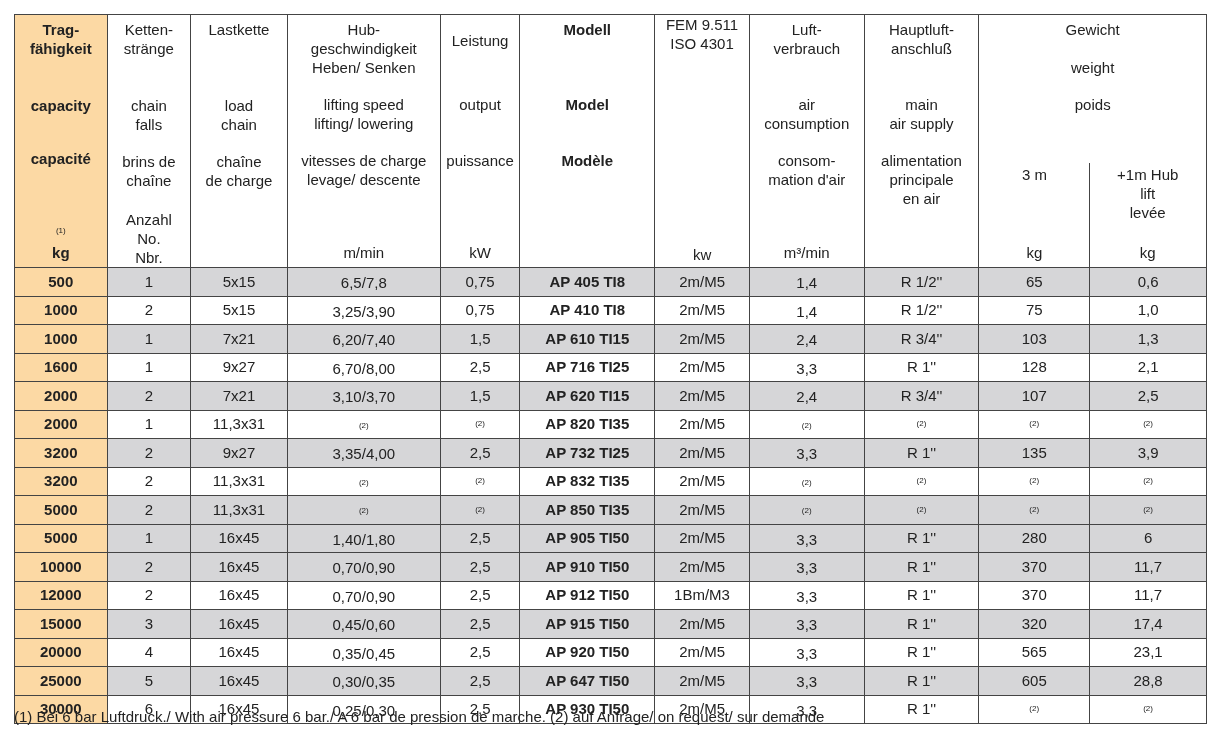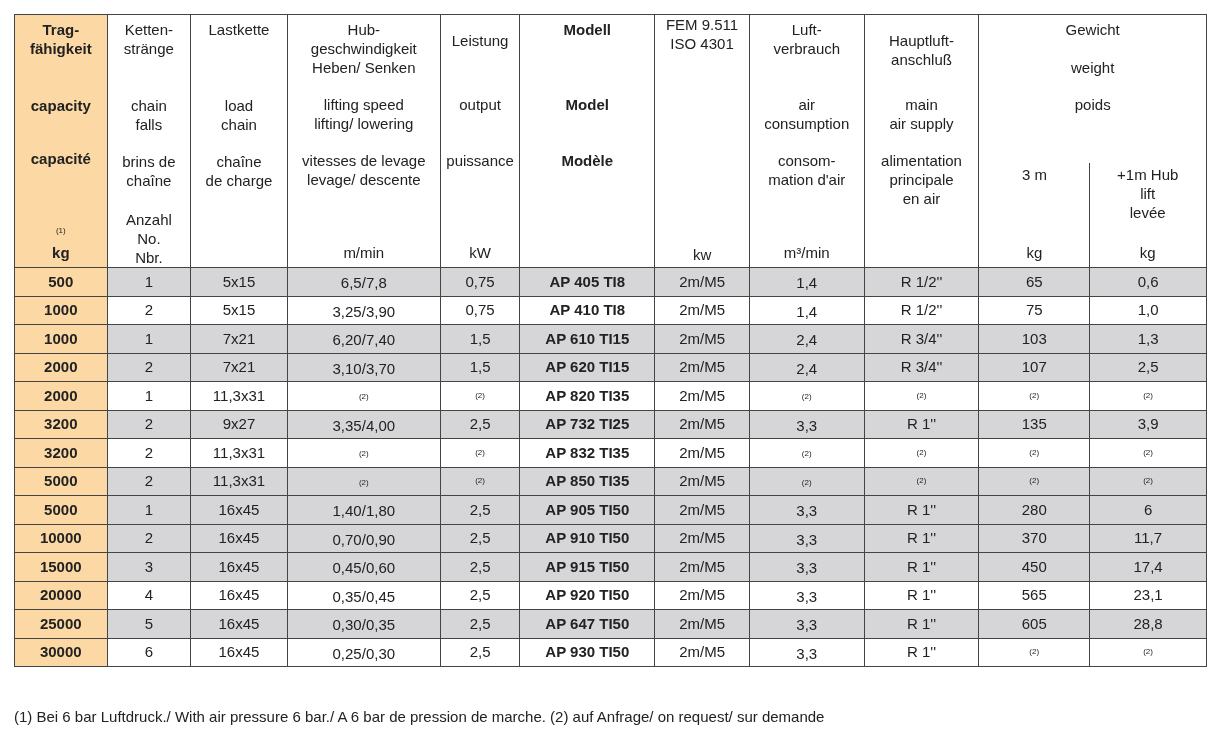--- a/index.html
+++ b/index.html
@@ -75,21 +75,21 @@
       <span class="hdrline">chain</span>
       <span class="hdrline" style="margin-top:18px">chaîne</span>
       <span class="hdrline">de charge</span>
     </td>
     <td style="position:relative">
       <span class="hdrline" style="margin-top:5px">Hub-</span>
       <span class="hdrline">geschwindigkeit</span>
       <span class="hdrline">Heben/ Senken</span>
       <span class="hdrline" style="margin-top:18px">lifting speed</span>
       <span class="hdrline">lifting/ lowering</span>
-      <span class="hdrline" style="margin-top:18px">vitesses de levage</span>
+      <span class="hdrline" style="margin-top:18px">vitesses de charge</span>
       <span class="hdrline">levage/ descente</span>
       <span class="hdrline" style="position:absolute;left:0;right:0;top:228px">m/min</span>
     </td>
     <td style="position:relative">
       <span class="hdrline" style="margin-top:16px">Leistung</span>
       <span class="hdrline" style="position:absolute;left:0;right:0;top:80px">output</span>
       <span class="hdrline" style="position:absolute;left:0;right:0;top:136px">puissance</span>
       <span class="hdrline" style="position:absolute;left:0;right:0;top:228px">kW</span>
     </td>
     <td class="bold" style="position:relative">
@@ -105,21 +105,21 @@
     <td style="position:relative">
       <span class="hdrline" style="margin-top:5px">Luft-</span>
       <span class="hdrline">verbrauch</span>
       <span class="hdrline" style="position:absolute;left:0;right:0;top:80px">air</span>
       <span class="hdrline" style="position:absolute;left:0;right:0;top:99px">consumption</span>
       <span class="hdrline" style="position:absolute;left:0;right:0;top:136px">consom-</span>
       <span class="hdrline" style="position:absolute;left:0;right:0;top:155px">mation d'air</span>
       <span class="hdrline" style="position:absolute;left:0;right:0;top:228px">m³/min</span>
     </td>
     <td style="position:relative">
-      <span class="hdrline" style="margin-top:16px">Hauptluft-</span>
+      <span class="hdrline" style="margin-top:5px">Hauptluft-</span>
       <span class="hdrline">anschluß</span>
       <span class="hdrline" style="position:absolute;left:0;right:0;top:80px">main</span>
       <span class="hdrline" style="position:absolute;left:0;right:0;top:99px">air supply</span>
       <span class="hdrline" style="position:absolute;left:0;right:0;top:136px">alimentation</span>
       <span class="hdrline" style="position:absolute;left:0;right:0;top:155px">principale</span>
       <span class="hdrline" style="position:absolute;left:0;right:0;top:174px">en air</span>
     </td>
     <td colspan="2" style="position:relative">
       <span class="hdrline" style="margin-top:5px">Gewicht</span>
       <span class="hdrline" style="position:absolute;left:0;right:0;top:43px">weight</span>
@@ -167,20 +167,33 @@
         <td>7x21</td>
         <td class="speed">6,20/7,40</td>
         <td>1,5</td>
         <td class="model">AP 610 TI15</td>
         <td>2m/M5</td>
         <td class="air">2,4</td>
         <td>R 3/4''</td>
         <td class="w3">103</td>
         <td>1,3</td>
       </tr>
+      <tr class="tr-body">
+        <td class="capcell">1600</td>
+        <td>1</td>
+        <td>9x27</td>
+        <td class="speed">6,70/8,00</td>
+        <td>2,5</td>
+        <td class="model">AP 716 TI25</td>
+        <td>2m/M5</td>
+        <td class="air">3,3</td>
+        <td>R 1''</td>
+        <td class="w3">128</td>
+        <td>2,1</td>
+      </tr>
       <tr class="tr-body shade">
         <td class="capcell">2000</td>
         <td>2</td>
         <td>7x21</td>
         <td class="speed">3,10/3,70</td>
         <td>1,5</td>
         <td class="model">AP 620 TI15</td>
         <td>2m/M5</td>
         <td class="air">2,4</td>
         <td>R 3/4''</td>
@@ -258,31 +271,44 @@
         <td>16x45</td>
         <td class="speed">0,70/0,90</td>
         <td>2,5</td>
         <td class="model">AP 910 TI50</td>
         <td>2m/M5</td>
         <td class="air">3,3</td>
         <td>R 1''</td>
         <td class="w3">370</td>
         <td>11,7</td>
       </tr>
+      <tr class="tr-body">
+        <td class="capcell">12000</td>
+        <td>2</td>
+        <td>16x45</td>
+        <td class="speed">0,70/0,90</td>
+        <td>2,5</td>
+        <td class="model">AP 912 TI50</td>
+        <td>1Bm/M3</td>
+        <td class="air">3,3</td>
+        <td>R 1''</td>
+        <td class="w3">370</td>
+        <td>11,7</td>
+      </tr>
       <tr class="tr-body shade">
         <td class="capcell">15000</td>
         <td>3</td>
         <td>16x45</td>
         <td class="speed">0,45/0,60</td>
         <td>2,5</td>
         <td class="model">AP 915 TI50</td>
         <td>2m/M5</td>
         <td class="air">3,3</td>
         <td>R 1''</td>
-        <td class="w3">450</td>
+        <td class="w3">320</td>
         <td>17,4</td>
       </tr>
       <tr class="tr-body">
         <td class="capcell">20000</td>
         <td>4</td>
         <td>16x45</td>
         <td class="speed">0,35/0,45</td>
         <td>2,5</td>
         <td class="model">AP 920 TI50</td>
         <td>2m/M5</td>

